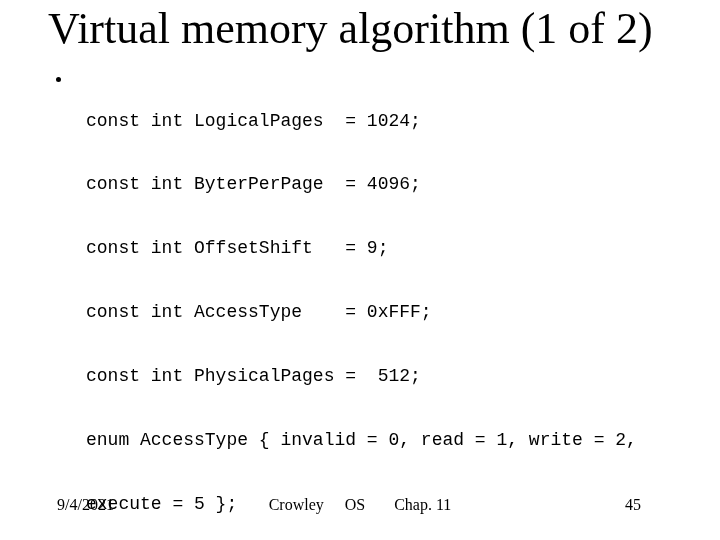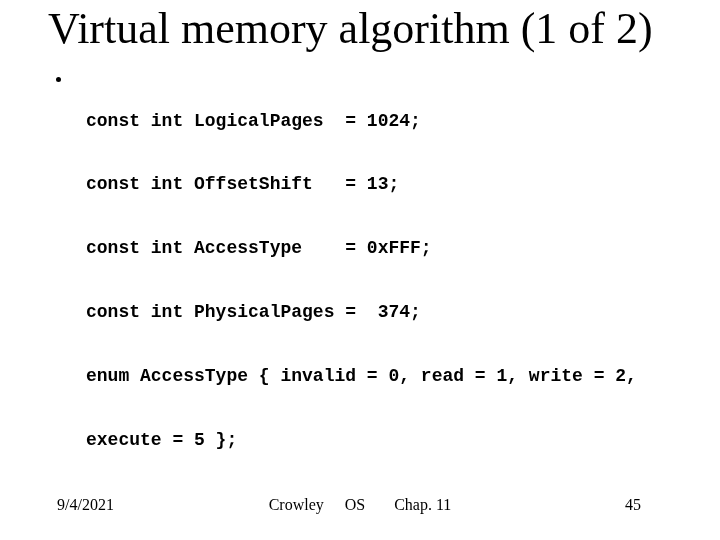--- a/index.html
+++ b/index.html
@@ -44,21 +44,20 @@
     margin: 0;
     font-family: "Liberation Mono", monospace;
     font-size: 18px;
     line-height: 21.3px;
     white-space: pre;
     color: #000000;
   }
   .code-line {
     white-space: pre;
     height: 21.3px;
-    font-weight: bold;
   }
   .footer {
     position: absolute;
     left: 0;
     top: 496px;
     width: 720px;
     height: 22px;
     font-size: 16px;
     font-family: "Liberation Serif", serif;
     color: #000000;
@@ -92,23 +91,24 @@
 <body>
 
 <div class="slide">
 
   <h1 class="slide-title">Virtual memory algorithm (1 of 2)</h1>
 
   <div class="bullet-dot"></div>
 
   <div class="code-block">
     <div class="code-line">const int LogicalPages  = 1024;</div>
-    <div class="code-line">const int OffsetShift   = 13;</div>
+    <div class="code-line">const int ByterPerPage  = 4096;</div>
+    <div class="code-line">const int OffsetShift   = 9;</div>
     <div class="code-line">const int AccessType    = 0xFFF;</div>
-    <div class="code-line">const int PhysicalPages =  374;</div>
+    <div class="code-line">const int PhysicalPages =  512;</div>
     <div class="code-line">enum AccessType { invalid = 0, read = 1, write = 2,</div>
     <div class="code-line">execute = 5 };</div>
     
     
     
     
     
     
     
   </div>

